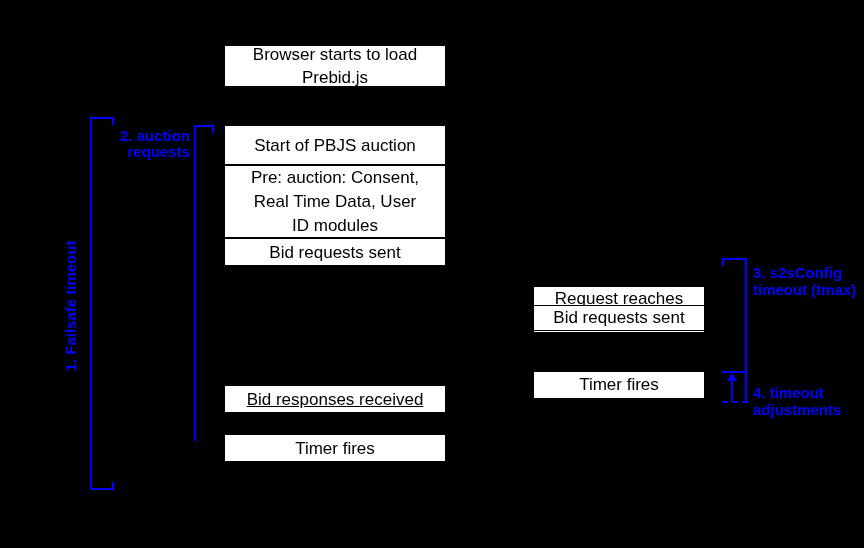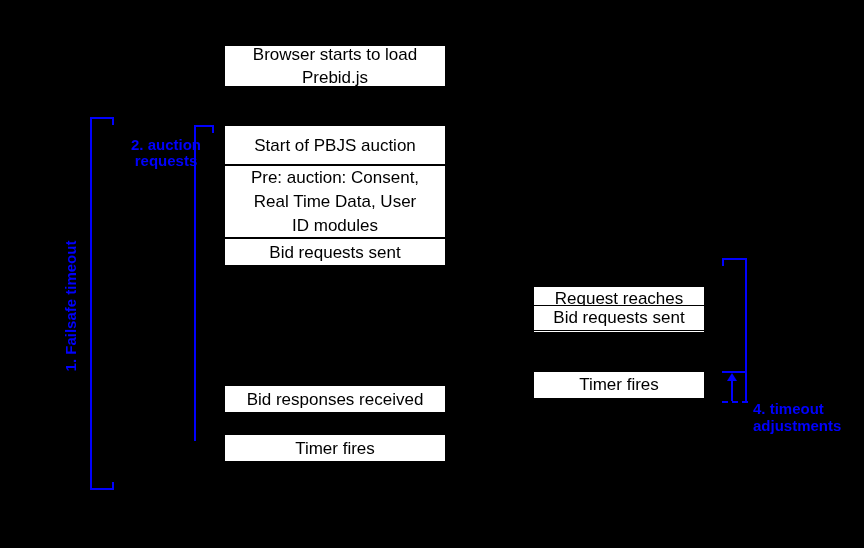--- a/index.html
+++ b/index.html
@@ -40,23 +40,23 @@
     font-size: 15px;
     line-height: 16px;
     white-space: nowrap;
   }
   .lbl-failsafe {
     left: -3px; top: 297px;
     width: 150px; height: 18px;
     text-align: center;
     transform: rotate(-90deg);
   }
-  .lbl-auction { left: 90px; top: 137px; width: 100px; text-align: center; margin-left: 26px; }
+  .lbl-auction { left: 90px; top: 128px; width: 100px; text-align: right; }
   .lbl-s2s     { left: 753px; top: 264px; line-height: 17px; }
-  .lbl-adjust  { left: 753px; top: 400px; line-height: 17px; }
+  .lbl-adjust  { left: 753px; top: 384px; line-height: 17px; }
 
   .arrow-head {
     position: absolute;
     left: 727px; top: 373px;
     width: 0; height: 0;
     border-left: 5px solid transparent;
     border-right: 5px solid transparent;
     border-bottom: 8px solid #0101fd;
   }
 </style>
@@ -66,21 +66,21 @@
 <div id="canvas">
 
   <div class="box mid" style="top:45px;  height:42px;">Browser starts to load Prebid.js</div>
 
   <div class="box mid" style="top:125px; height:40px;">Start of PBJS auction</div>
 
   <div class="box mid" style="top:165px; height:73px; line-height:24px;">Pre: auction: Consent, Real Time Data, User ID modules</div>
 
   <div class="box mid" style="top:238px; height:28px;">Bid requests sent</div>
 
-  <div class="box mid" style="top:385px; height:28px;">Bid responses received</div>
+  <div class="box mid" style="top:385px; height:28px;text-decoration:underline;">Bid responses received</div>
 
   <div class="box mid" style="top:434px; height:28px;">Timer fires</div>
 
 
   <div class="box right" style="top:266px; height:47px;margin-top:20px;">Request reaches Prebid Server</div>
 
   <div class="box right" style="top:305px; height:26px;">Bid requests sent</div>
 
   <div class="box right" style="top:371px; height:28px;">Timer fires</div>
 
@@ -96,20 +96,24 @@
   <div class="blue-line" style="left:212px; top:125px; width:2px; height:8px;"></div>
   <div class="blue-label lbl-auction">
     <div>2. auction</div>
     <div>requests</div>
   </div>
 
   <div class="blue-line" style="left:745px; top:258px; width:2px; height:145px;"></div>
   <div class="blue-line" style="left:722px; top:258px; width:25px; height:2px;"></div>
   <div class="blue-line" style="left:722px; top:258px; width:2px; height:8px;"></div>
   <div class="blue-line" style="left:722px; top:371px; width:25px; height:2px;"></div>
+  <div class="blue-label lbl-s2s">
+    <div>3. s2sConfig</div>
+    <div>timeout (tmax)</div>
+  </div>
 
   <div class="blue-dashed" style="left:722px; top:401px; width:26px;"></div>
   <div class="blue-line" style="left:731px; top:380px; width:2px; height:21px;"></div>
   <div class="arrow-head"></div>
   <div class="blue-label lbl-adjust">
     <div>4. timeout</div>
     <div>adjustments</div>
   </div>
 
 </div>

